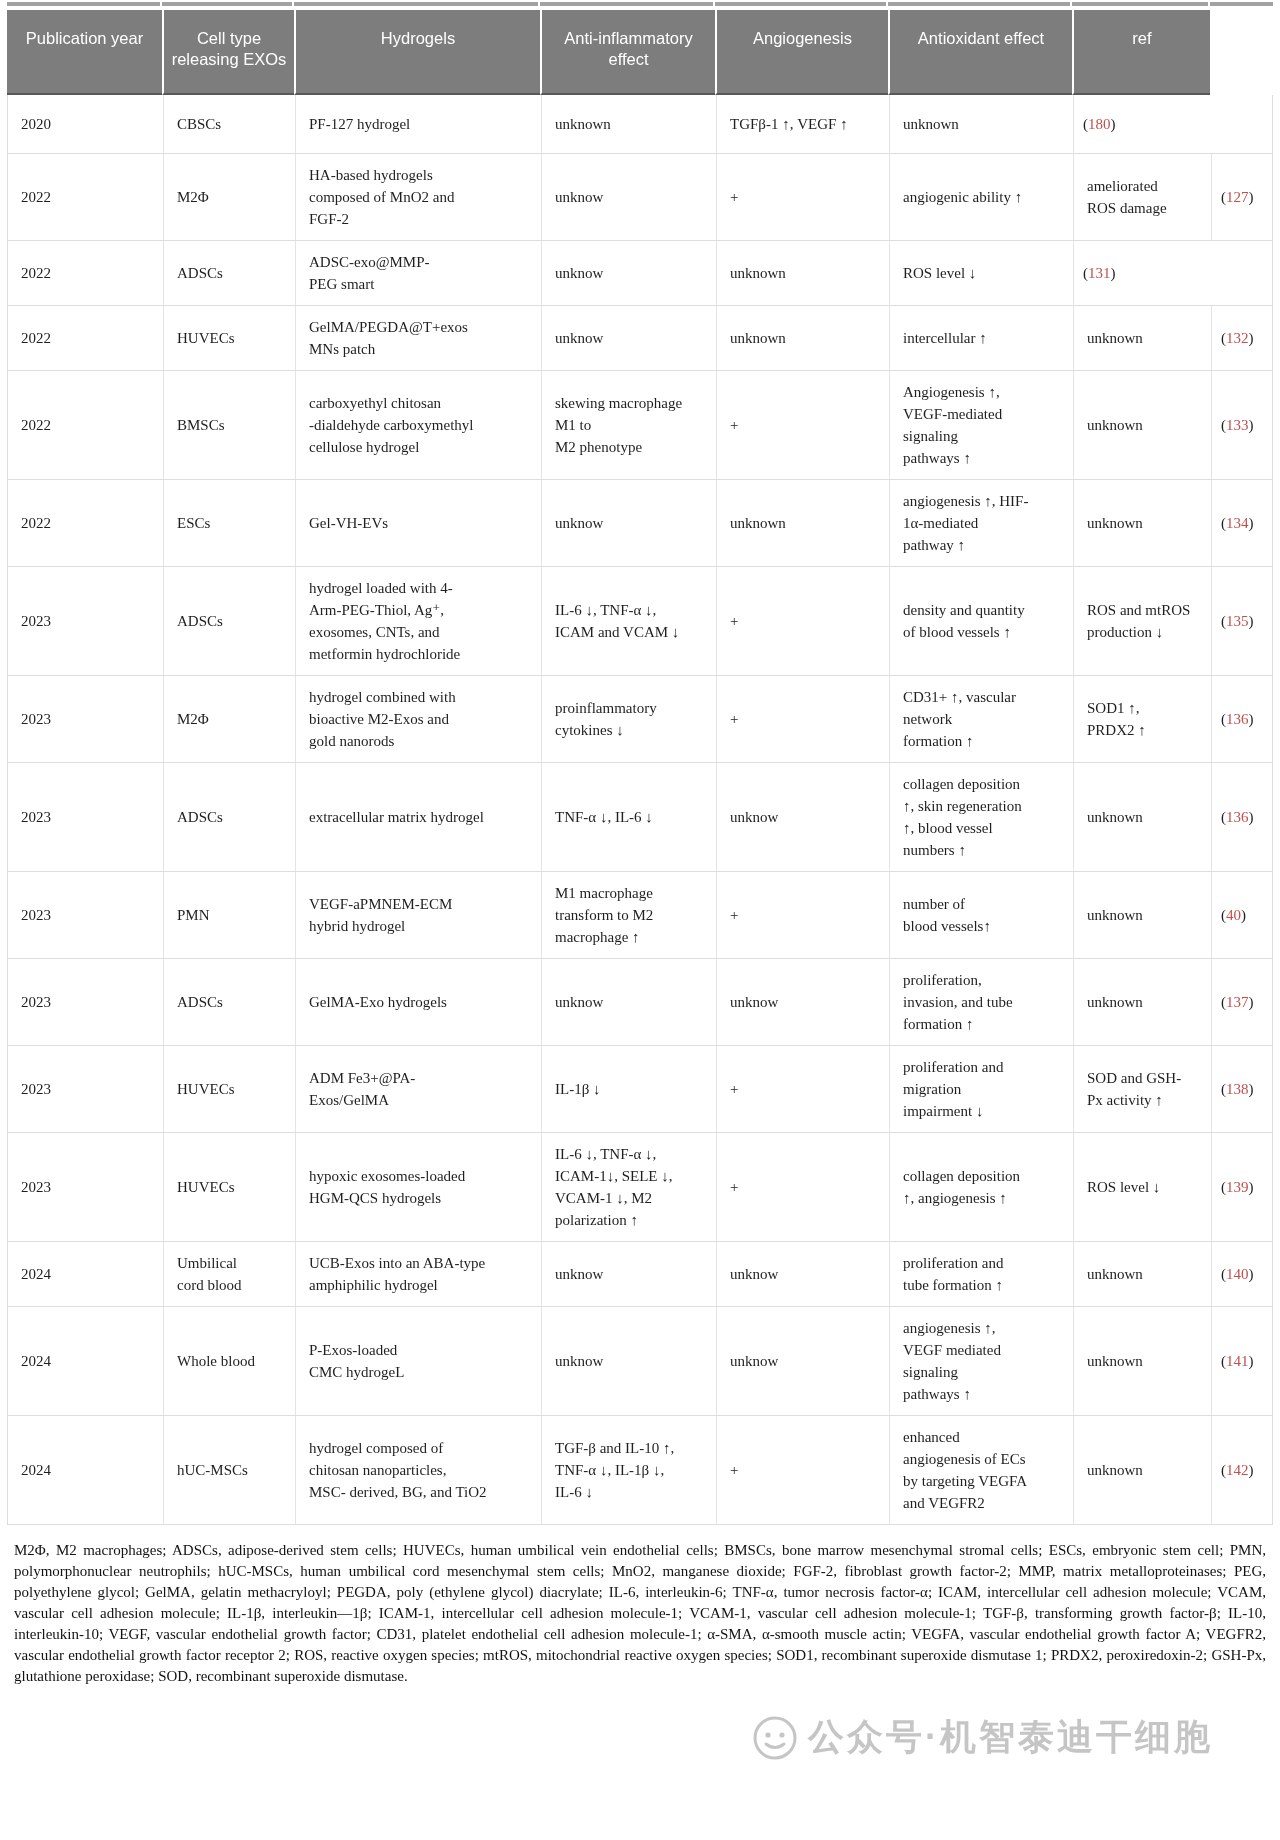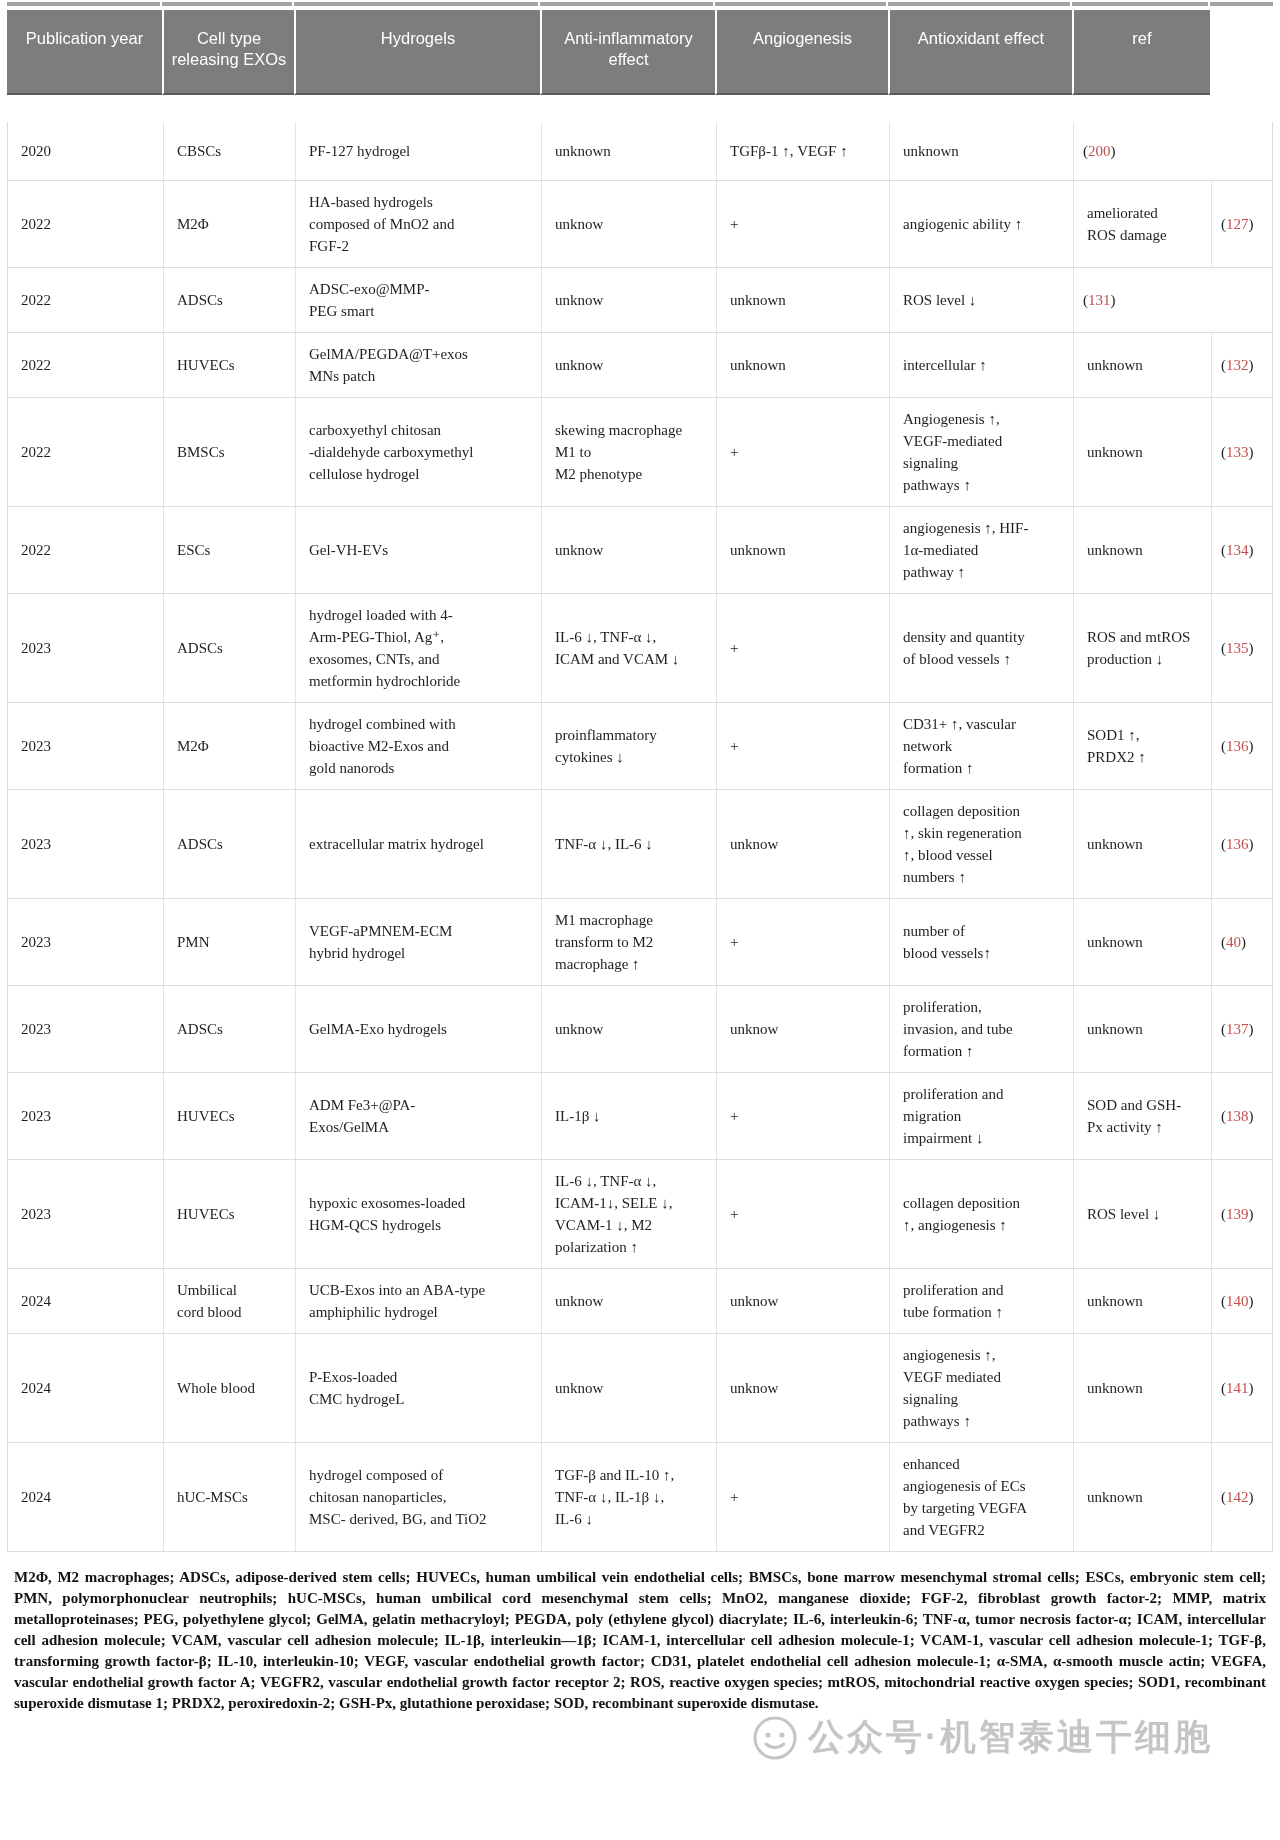--- a/index.html
+++ b/index.html
@@ -23,35 +23,35 @@
   .header-row .th{
     background:var(--header-bg);color:var(--header-text);
     font-family:"Liberation Sans","DejaVu Sans",sans-serif;
     font-size:16.5px;line-height:21px;text-align:center;
     min-height:85px;padding:18px 6px 8px;
     display:flex;align-items:flex-start;justify-content:center;
     border-left:2px solid #ffffff;border-bottom:2px solid #585858;
   }
   .header-row .th:first-child{border-left:none;}
   
-  .tbody{border:1px solid var(--row-border);border-top:none;margin-top:27px;}
+  .tbody{border:1px solid var(--row-border);border-top:none;}
   .row{border-bottom:1px solid var(--row-border);background:#ffffff;}
   .row:last-child{border-bottom:none;}
   .td{
     padding:10px 13px;border-left:1px solid var(--col-border);
     font-size:15px;line-height:22px;white-space:pre-line;
     display:flex;align-items:center;min-height:58px;text-align:left;
   }
   .td:first-child{border-left:none;}
   .td.col-ref{white-space:nowrap;padding-left:9px;padding-right:4px;}
   .ref-num{color:var(--ref-red);}
   
   .footnote{
     margin:15px 7px 0;font-size:15px;line-height:21px;
-    text-align:justify;color:#121212;font-weight:bold;
+    text-align:justify;color:#121212;
   }
   
   .watermark{
     position:absolute;left:752px;top:1713px;display:flex;align-items:center;gap:10px;
     opacity:.40;pointer-events:none;
   }
   .wm-icon{width:46px;height:46px;display:inline-block;}
   .wm-text{
     font-family:"Liberation Sans","DejaVu Sans",sans-serif;
     font-size:36px;font-weight:bold;color:#6f6f6f;letter-spacing:3px;white-space:nowrap;
@@ -87,21 +87,21 @@
     <div class="tbody">
   <div class="grid row">
     <div class="td col-year">2020</div>
     <div class="td col-cell">CBSCs</div>
     <div class="td col-hydrogel">PF-127 hydrogel</div>
     <div class="td col-bact">unknown</div>
     <div class="td col-angio">TGFβ-1 ↑, VEGF ↑</div>
     <div class="td col-antiox">unknown</div>
     <div class="td col-ref">
             <span>(</span>
-            <span class="ref-num">200</span>
+            <span class="ref-num">180</span>
             <span>)</span>
           </div>
   </div>
 
   <div class="grid row">
     <div class="td col-year">2022</div>
     <div class="td col-cell">M2Φ</div>
     <div class="td col-hydrogel">HA-based hydrogels
 composed of MnO2 and
 FGF-2</div>

